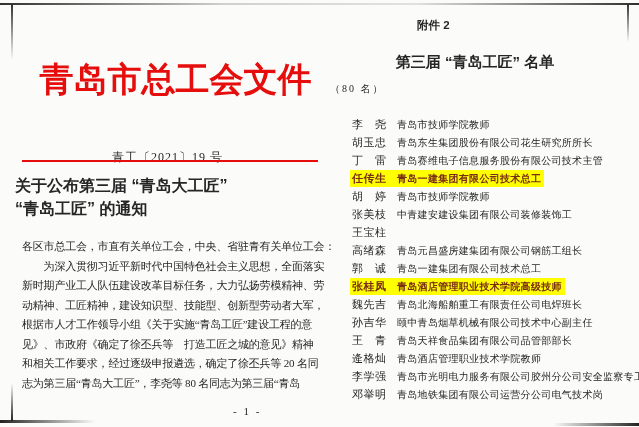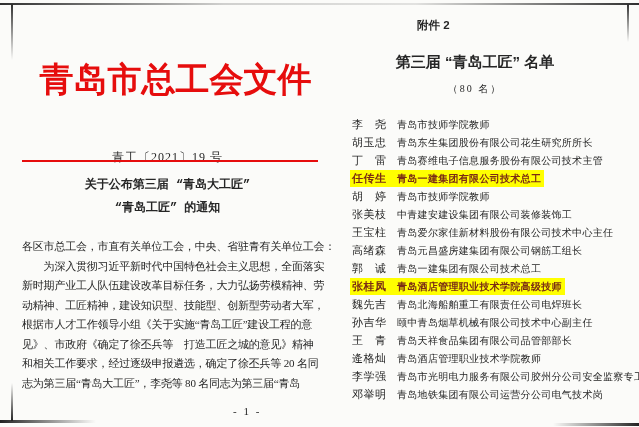--- a/index.html
+++ b/index.html
@@ -36,23 +36,23 @@
   }
   .doc-number {
     position:absolute; top:149px; left:0; right:0;
     text-align:center; font-size:12px; letter-spacing:1px;
   }
   .red-rule {
     position:absolute; top:160px; left:7px; right:2px; height:2px;
     background:var(--accent-red);
   }
   .notice-title {
-    position:absolute; left:0; right:0; text-align:center;
-    font-family:Liberation Mono, monospace; font-weight:bold;
-    font-size:12px; white-space:nowrap;
+    position:absolute; left:0; right:0; text-align:left;
+    font-family:Liberation Sans, sans-serif; font-weight:bold;
+    font-size:16px; white-space:nowrap;
   }
   .nt1 { top:176px; } .nt2 { top:199px; }
   .doc-body {
     position:absolute; top:237px; left:7px; right:0;
   }
   .doc-body .bl {
     font-size:11px; line-height:19.5px; letter-spacing:-0.2px;
     white-space:nowrap;
   }
   .page-num {
@@ -63,21 +63,21 @@
   .attachment {
     position:absolute; top:18px; left:58px;
     font-family:"Liberation Sans", sans-serif; font-weight:bold; font-size:11.5px;margin-left:29px;
   }
   .list-title {
     position:absolute; top:53px; left:0; right:10px; text-align:center;
     font-family:"Liberation Sans", sans-serif; font-weight:bold; font-size:15px;
     white-space:nowrap;
   }
   .list-count {
-    position:absolute; top:82px; left:0; right:10px; text-align:center;
+    position:absolute; top:82px; left:0; right:10px; text-align:left;
     font-size:10px; letter-spacing:2px;
   }
   .entries { position:absolute; top:114px; left:20px; right:0; }
   .entry { height:18px; white-space:nowrap; }
   .entry-inner { display:inline-flex; align-items:baseline; padding:1px 3px 1px 2px; }
   .entry .nm {
     font-size:11px; width:37px; flex:0 0 auto; margin-right:8px;
     letter-spacing:0.5px;
   }
   .entry .aff { font-size:10px; letter-spacing:0.3px; }
@@ -139,21 +139,20 @@
         <div class="entry"><span class="entry-inner">
             <span class="nm">胡　婷</span>
             <span class="aff">青岛市技师学院教师</span>
           </span></div>
         <div class="entry"><span class="entry-inner">
             <span class="nm">张美枝</span>
             <span class="aff">中青建安建设集团有限公司装修装饰工</span>
           </span></div>
         <div class="entry"><span class="entry-inner">
             <span class="nm">王宝柱</span>
-            <span class="aff">青岛爱尔家佳新材料股份有限公司技术中心主任</span>
           </span></div>
         <div class="entry"><span class="entry-inner">
             <span class="nm">高绪森</span>
             <span class="aff">青岛元昌盛房建集团有限公司钢筋工组长</span>
           </span></div>
         <div class="entry"><span class="entry-inner">
             <span class="nm">郭　诚</span>
             <span class="aff">青岛一建集团有限公司技术总工</span>
           </span></div>
         <div class="entry hl"><span class="entry-inner">

